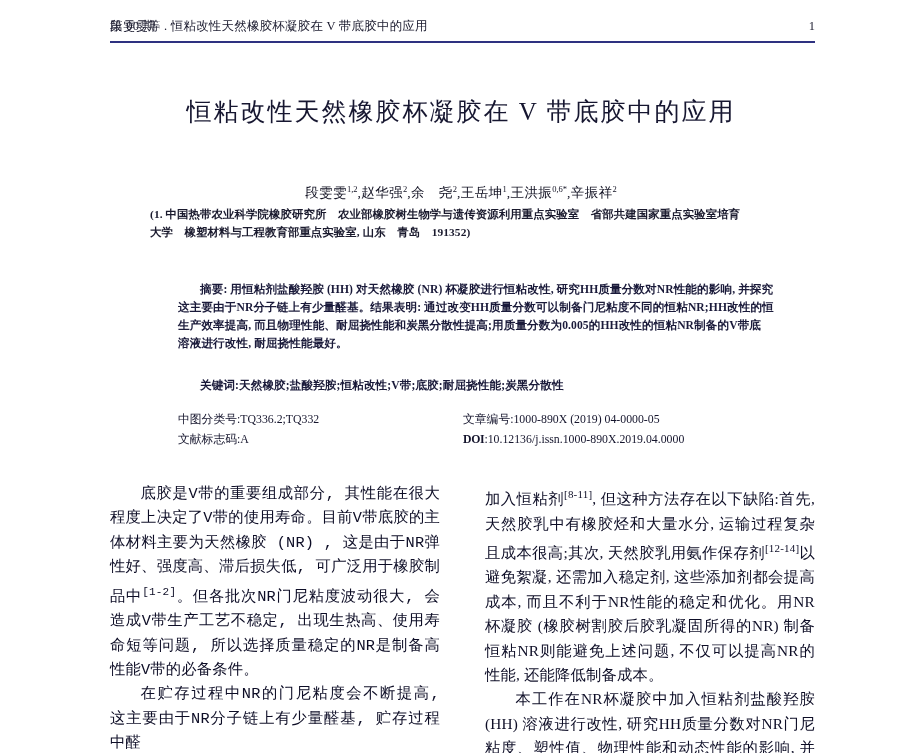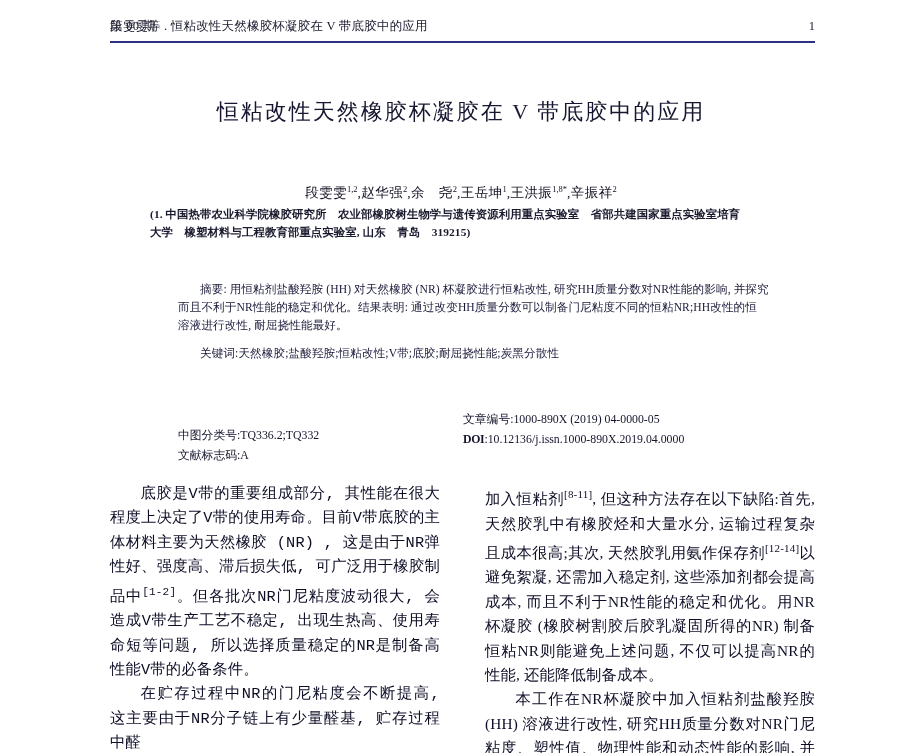--- a/index.html
+++ b/index.html
@@ -65,21 +65,21 @@
     background: #2e3180;
   }
 
   
   .doc-title {
     position: absolute;
     left: 0;
     right: 0;
     top: 92px;
     text-align: center;
-    font-size: 22px;
+    font-size: 25px;
     line-height: 40px;
     letter-spacing: 2px;
     font-weight: normal;
     color: #161630;
     font-family: "Liberation Serif", "DejaVu Serif", serif;
     margin: 0;
   }
 
   
   .authors {
@@ -117,44 +117,45 @@
   
   .abstract-block {
     position: absolute;
     left: 178px;
     top: 281px;
     width: 588px;
     font-size: 11.6px;
     line-height: 18px;
     color: #1a1a3a;
     letter-spacing: 0.1px;
+    font-weight: bold;
   }
   .abstract-block .ab-line {
     display: block;
     white-space: nowrap;
   }
   .ab-indent { display: inline-block; width: 22px; }
   .kw {
     display: block;
-    margin-top: 10px;
+    margin-top: 24px;
     white-space: nowrap;
   }
 
   
   .meta {
     position: absolute;
     left: 178px;
     top: 410px;
     width: 600px;
     font-size: 11.8px;
     line-height: 19.5px;
     color: #14142c;
   }
   .meta-row { position: relative; height: 19.5px; white-space: nowrap; }
-  .meta-left { position: absolute; left: 0; top: 16px; }
+  .meta-left { position: absolute; left: 0; top: 0; }
   .meta-right { position: absolute; left: 285px; top: 0; }
   .doi-label { font-weight: bold; letter-spacing: -0.3px; }
 
   
   .body-cols {
     position: absolute;
     left: 110px;
     top: 482px;
     width: 705px;
     height: 275px;
@@ -191,31 +192,32 @@
   <div class="running-head">
     <span class="rh-left">第 00 期</span>
     <span class="rh-center">段雯雯等 . 恒粘改性天然橡胶杯凝胶在 V 带底胶中的应用</span>
     <span class="rh-right">1</span>
   </div>
   <div class="head-rule"></div>
 
   <h1 class="doc-title">恒粘改性天然橡胶杯凝胶在 V 带底胶中的应用</h1>
 
   <div class="authors">
-    <span><span>段雯雯</span><sup>1,2</sup></span>,<span><span>赵华强</span><sup>2</sup></span>,<span><span>余　尧</span><sup>2</sup></span>,<span><span>王岳坤</span><sup>1</sup></span>,<span><span>王洪振</span><sup>1,8*</sup></span>,<span><span>辛振祥</span><sup>2</sup></span>
+    <span><span>段雯雯</span><sup>1,2</sup></span>,<span><span>赵华强</span><sup>2</sup></span>,<span><span>余　尧</span><sup>2</sup></span>,<span><span>王岳坤</span><sup>1</sup></span>,<span><span>王洪振</span><sup>0,6*</sup></span>,<span><span>辛振祥</span><sup>2</sup></span>
   </div>
 
   <div class="affiliation">
     <span class="ln">(1. 中国热带农业科学院橡胶研究所　农业部橡胶树生物学与遗传资源利用重点实验室　省部共建国家重点实验室培育</span>
-    <span class="ln">大学　橡塑材料与工程教育部重点实验室, 山东　青岛　319215)</span>
+    <span class="ln">大学　橡塑材料与工程教育部重点实验室, 山东　青岛　191352)</span>
   </div>
 
   <div class="abstract-block">
     <span class="ab-line"><span class="ab-indent"></span><span>摘要: 用恒粘剂盐酸羟胺 (HH) 对天然橡胶 (NR) 杯凝胶进行恒粘改性, 研究HH质量分数对NR性能的影响, 并探究</span></span>
-    <span class="ab-line">而且不利于NR性能的稳定和优化。结果表明: 通过改变HH质量分数可以制备门尼粘度不同的恒粘NR;HH改性的恒</span>
+    <span class="ab-line">这主要由于NR分子链上有少量醛基。结果表明: 通过改变HH质量分数可以制备门尼粘度不同的恒粘NR;HH改性的恒</span>
+    <span class="ab-line">生产效率提高, 而且物理性能、耐屈挠性能和炭黑分散性提高;用质量分数为0.005的HH改性的恒粘NR制备的V带底</span>
     <span class="ab-line">溶液进行改性, 耐屈挠性能最好。</span>
     <span class="kw"><span class="ab-indent"></span><span>关键词:天然橡胶;盐酸羟胺;恒粘改性;V带;底胶;耐屈挠性能;炭黑分散性</span></span>
   </div>
 
   <div class="meta">
     <div class="meta-row">
       <span class="meta-left"><span>中图分类号:</span><span>TQ336.2;TQ332</span></span>
       <span class="meta-right"><span>文章编号:</span><span>1000-890X (2019) 04-0000-05</span></span>
     </div>
     <div class="meta-row">

